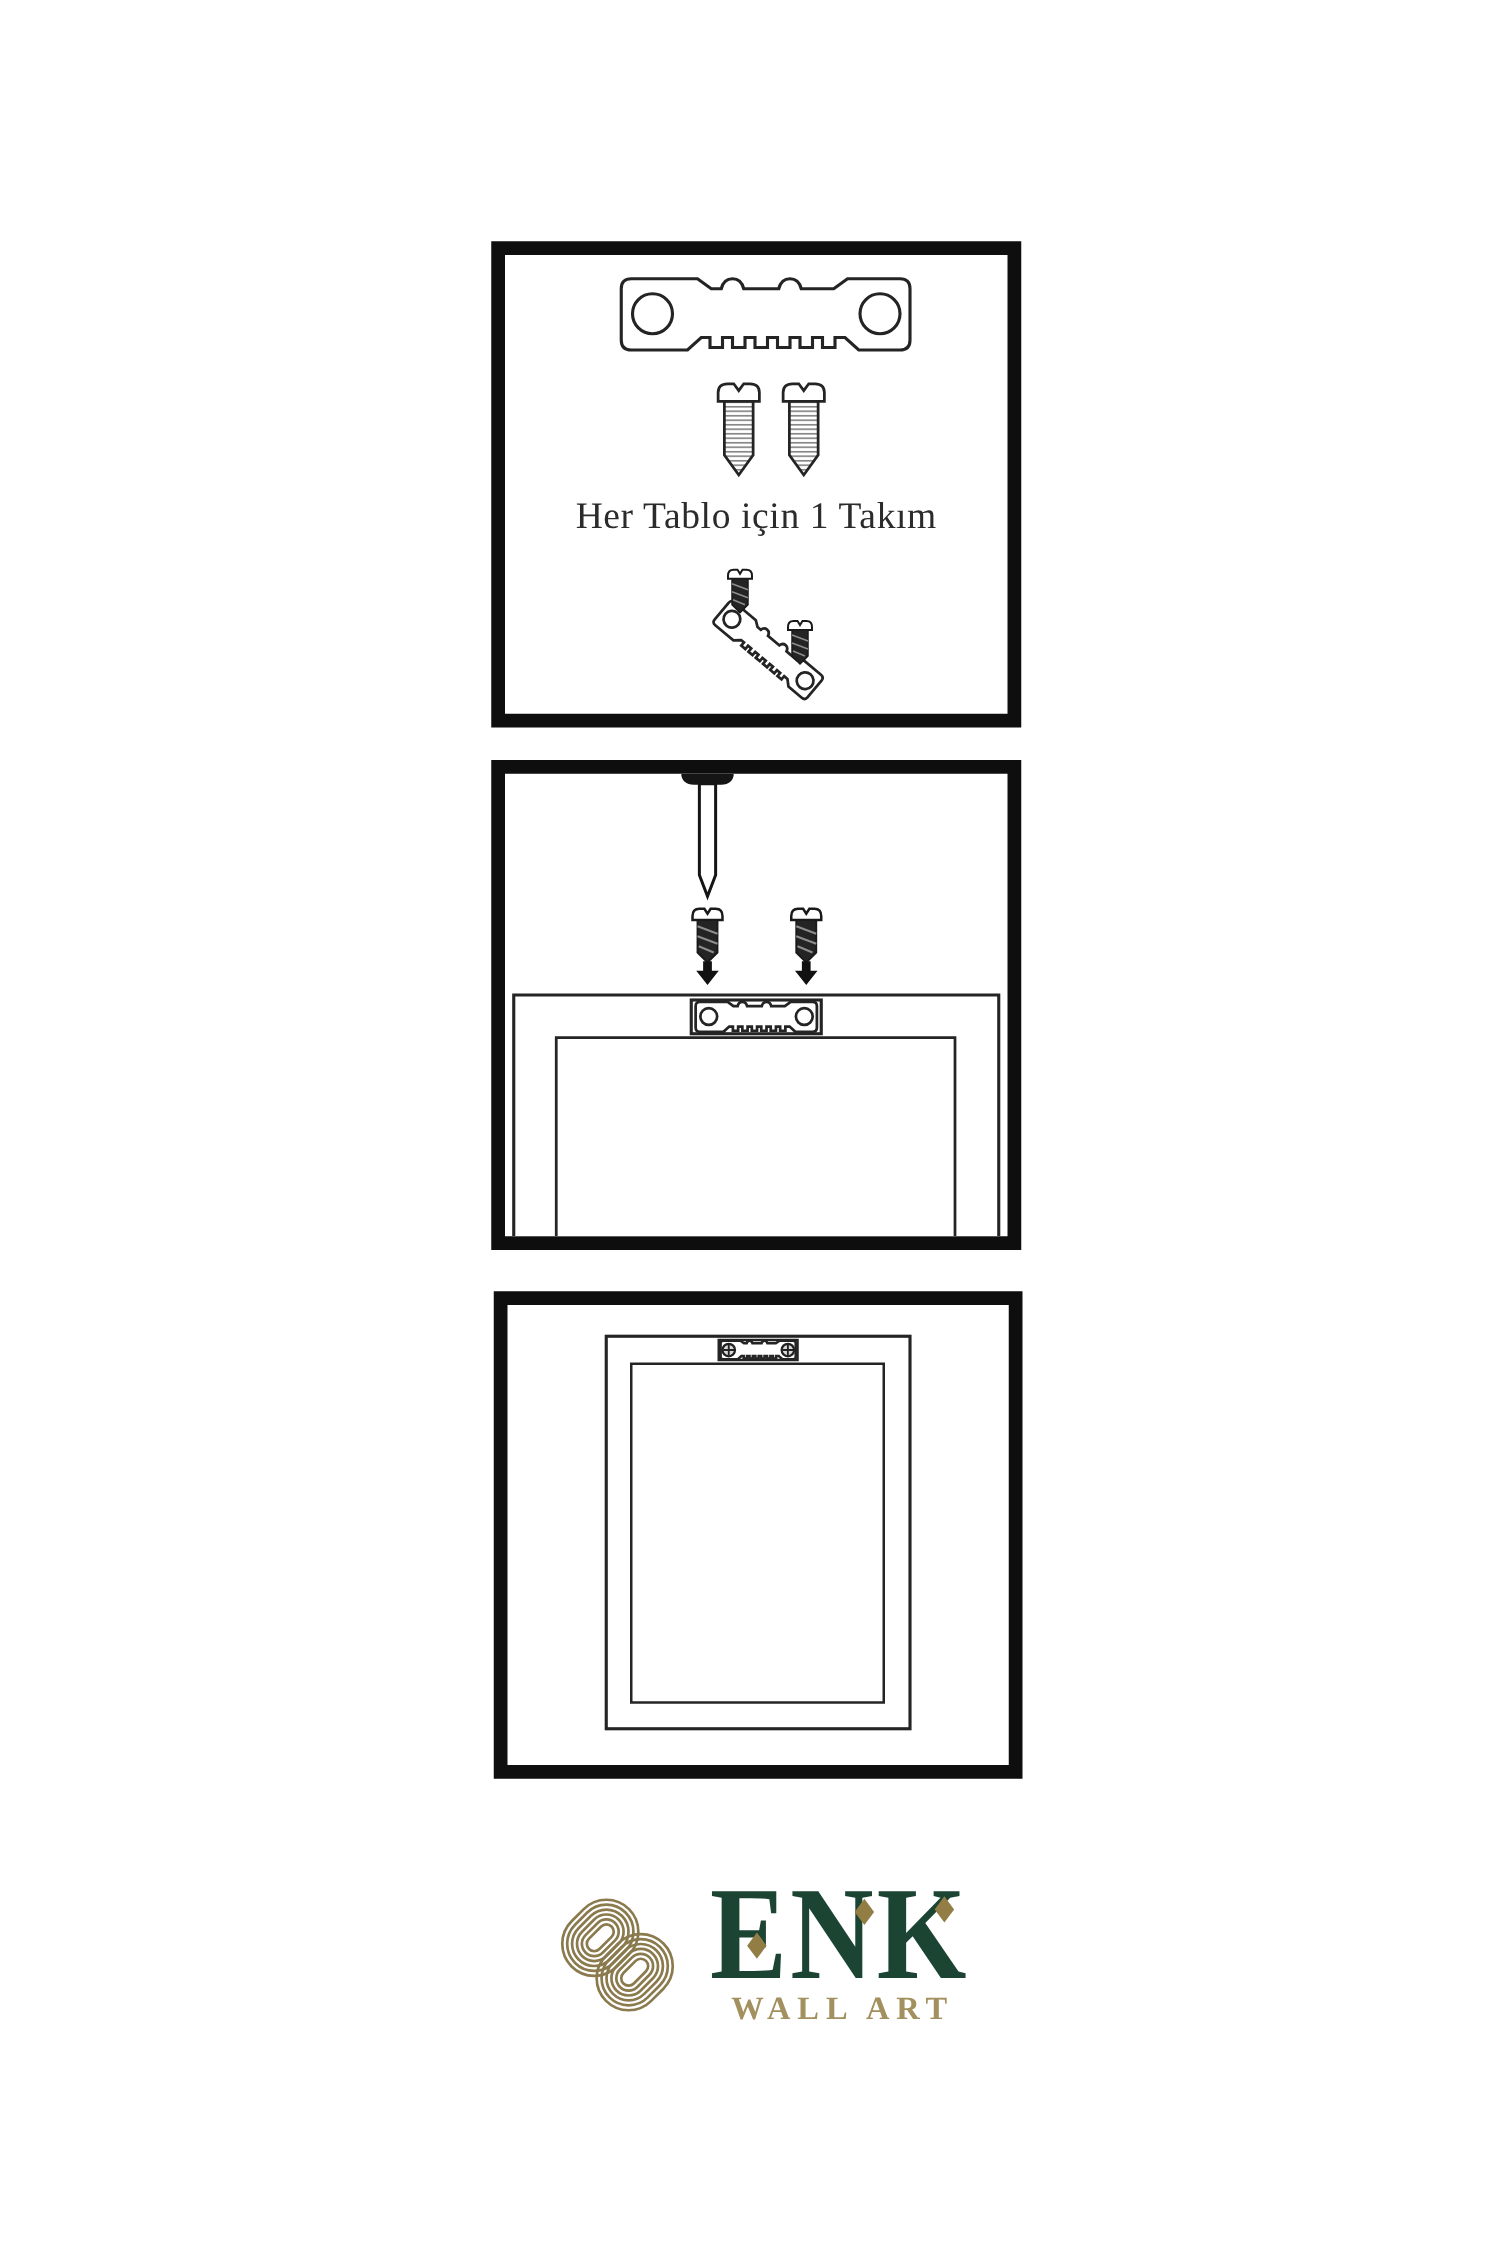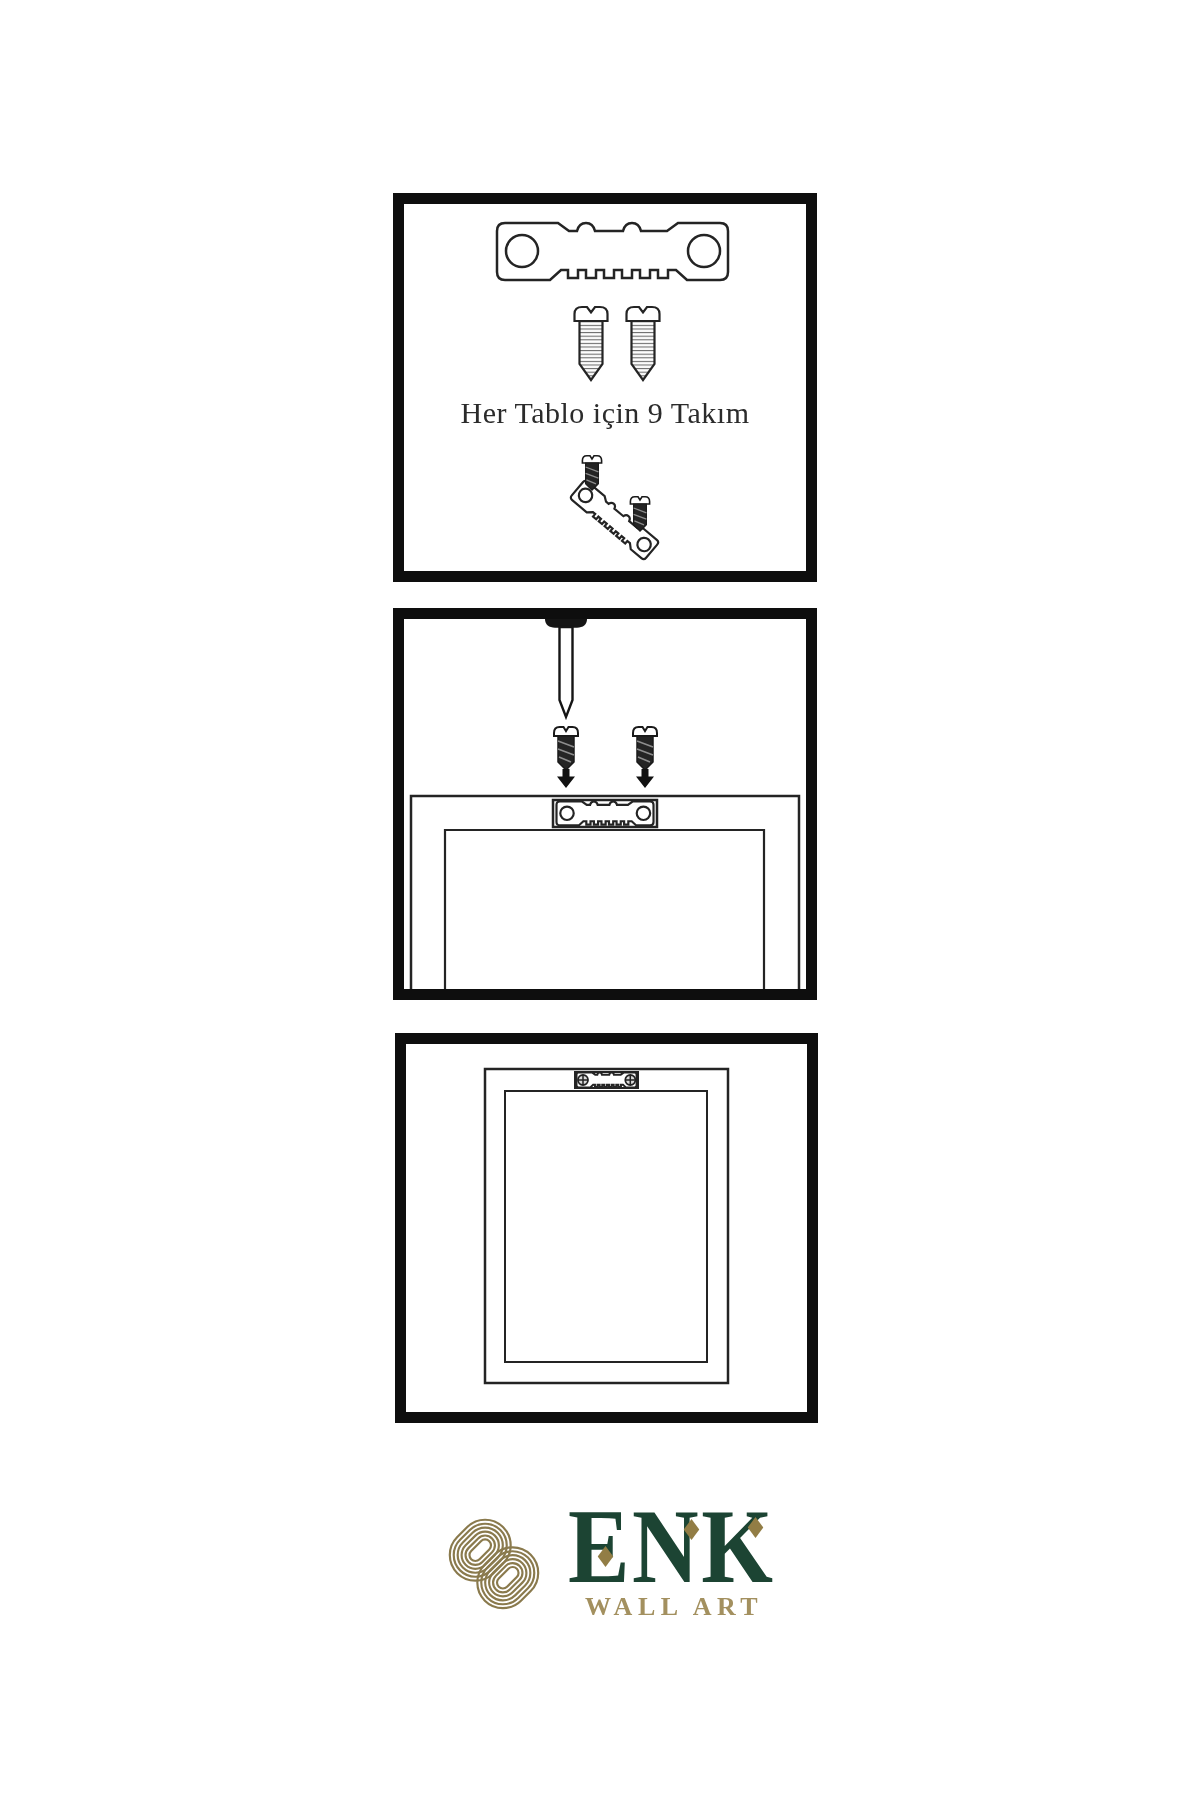--- a/index.html
+++ b/index.html
@@ -79,21 +79,21 @@
 
       <use href="#hangerShape" transform="translate(93,19)" stroke="#242424" stroke-width="2.5"></use>
 
       <use href="#screwLight" transform="translate(187,102)"></use>
       <use href="#screwLight" transform="translate(239,102)"></use>
 
       <use href="#hangerShape" transform="translate(210.5,316) rotate(40) scale(0.42) translate(-115.5,-28.5)" stroke="#242424" stroke-width="5.2"></use>
       <use href="#screwDark" transform="translate(188,251) scale(0.8)"></use>
       <use href="#screwDark" transform="translate(236,292) scale(0.8)"></use>
     </svg>
-    <div class="caption">Her Tablo için 9 Takım</div>
+    <div class="caption">Her Tablo için 1 Takım</div>
   </div>
 
   <div class="panel" id="panel2">
     <svg width="402" height="370" viewBox="0 0 402 370">
 
       <path d="M 7 370 L 7 177 L 395 177 L 395 370" fill="#ffffff" stroke="#242424" stroke-width="2.5"></path>
 
       <path d="M 41 370 L 41 211 L 360 211 L 360 370" fill="#ffffff" stroke="#242424" stroke-width="2.2"></path>
 
       <rect x="149" y="181" width="104" height="27" fill="#ffffff" stroke="#242424" stroke-width="2.5"></rect>

